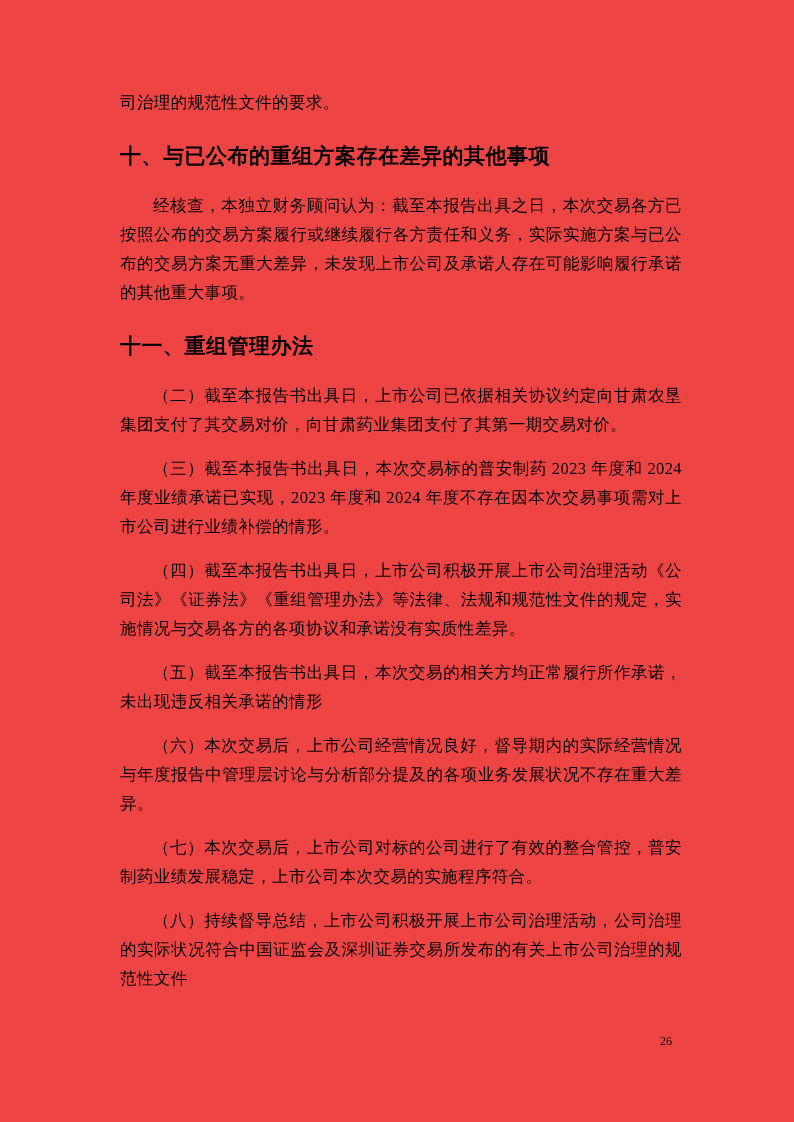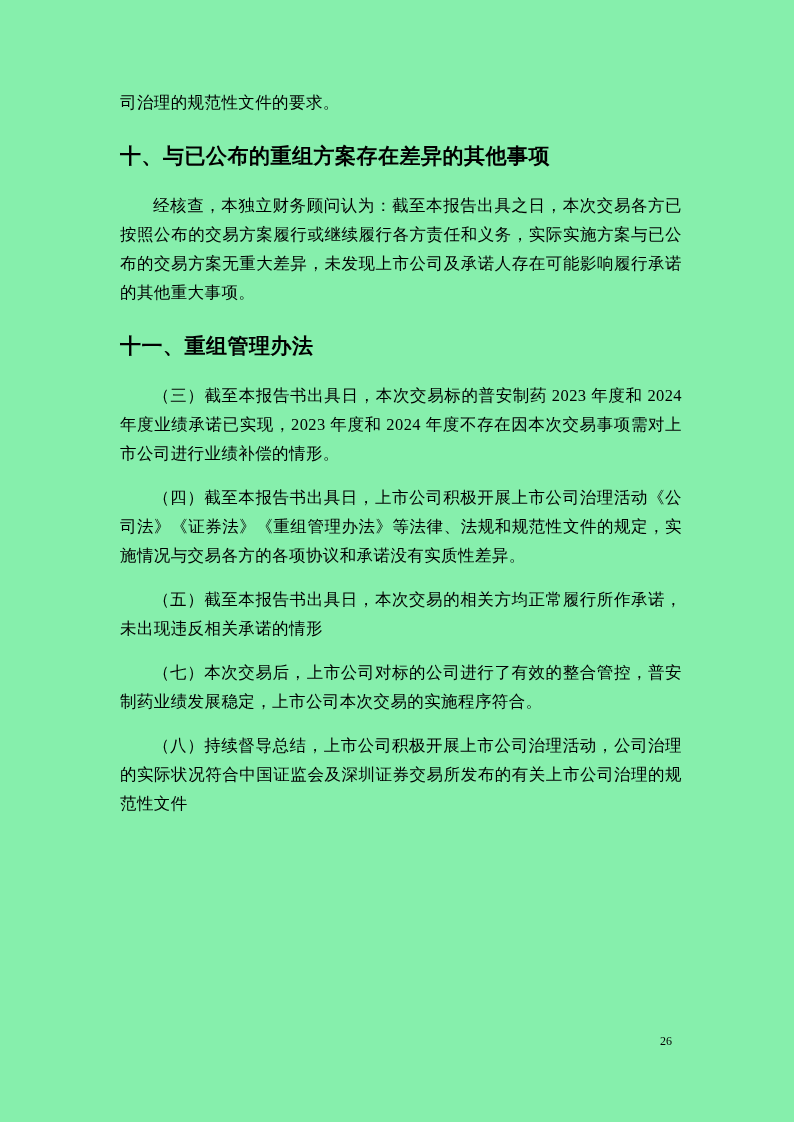--- a/index.html
+++ b/index.html
@@ -2,21 +2,21 @@
 <html><head>
 <meta charset="utf-8">
 <style>
   * { margin: 0; padding: 0; box-sizing: border-box; }
   html, body { background: #ffffff; }
   .page {
     position: relative;
     width: 794px;
     height: 1122px;
     margin: 0 auto;
-    background: #86efac;
+    background: #ef4444;
     overflow: hidden;
     font-family: "Liberation Serif", "DejaVu Serif", serif;
     color: #000000;
   }
   .content {
     position: absolute;
     top: 88px;
     left: 120px;
     right: 112px;
   }
@@ -57,27 +57,29 @@
 
     <p class="body-par continuation">司治理的规范性文件的要求。</p>
 
     <h2 class="section-heading">十、与已公布的重组方案存在差异的其他事项</h2>
 
     <p class="body-par">经核查，本独立财务顾问认为：截至本报告出具之日，本次交易各方已按照公布的交易方案履行或继续履行各方责任和义务，实际实施方案与已公布的交易方案无重大差异，未发现上市公司及承诺人存在可能影响履行承诺的其他重大事项。</p>
 
     <h2 class="section-heading">十一、重组管理办法</h2>
 
 
+    <p class="body-par">（二）截至本报告书出具日，上市公司已依据相关协议约定向甘肃农垦集团支付了其交易对价，向甘肃药业集团支付了其第一期交易对价。</p>
 
     <p class="body-par">（三）截至本报告书出具日，本次交易标的普安制药 2023 年度和 2024 年度业绩承诺已实现，2023 年度和 2024 年度不存在因本次交易事项需对上市公司进行业绩补偿的情形。</p>
 
     <p class="body-par">（四）截至本报告书出具日，上市公司积极开展上市公司治理活动《公司法》《证券法》《重组管理办法》等法律、法规和规范性文件的规定，实施情况与交易各方的各项协议和承诺没有实质性差异。</p>
 
     <p class="body-par">（五）截至本报告书出具日，本次交易的相关方均正常履行所作承诺，未出现违反相关承诺的情形</p>
 
+    <p class="body-par">（六）本次交易后，上市公司经营情况良好，督导期内的实际经营情况与年度报告中管理层讨论与分析部分提及的各项业务发展状况不存在重大差异。</p>
 
     <p class="body-par">（七）本次交易后，上市公司对标的公司进行了有效的整合管控，普安制药业绩发展稳定，上市公司本次交易的实施程序符合。</p>
 
     <p class="body-par">（八）持续督导总结，上市公司积极开展上市公司治理活动，公司治理的实际状况符合中国证监会及深圳证券交易所发布的有关上市公司治理的规范性文件</p>
 
   </div>
 
   <div class="page-number">26</div>
 </div>
 

